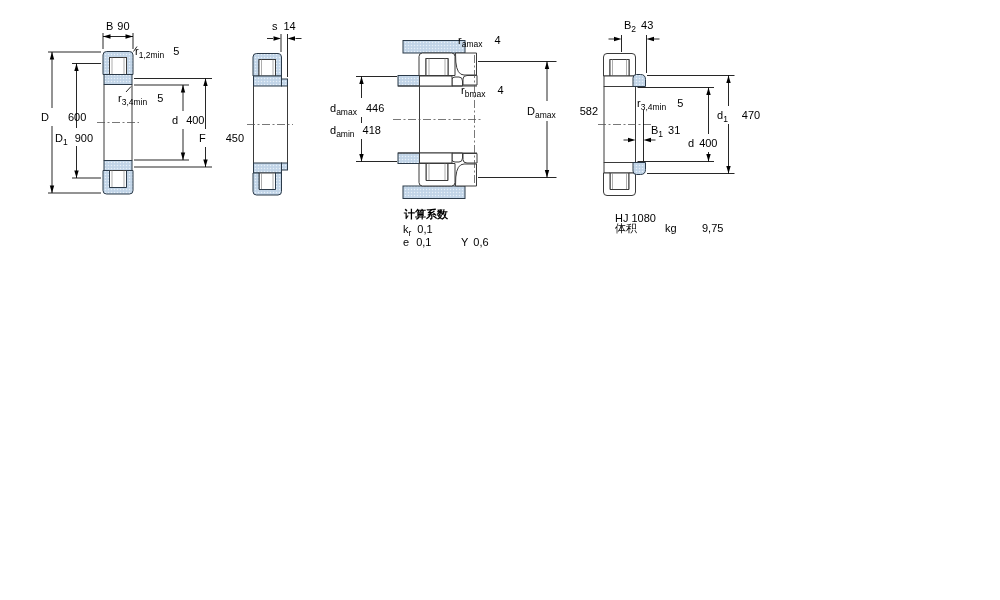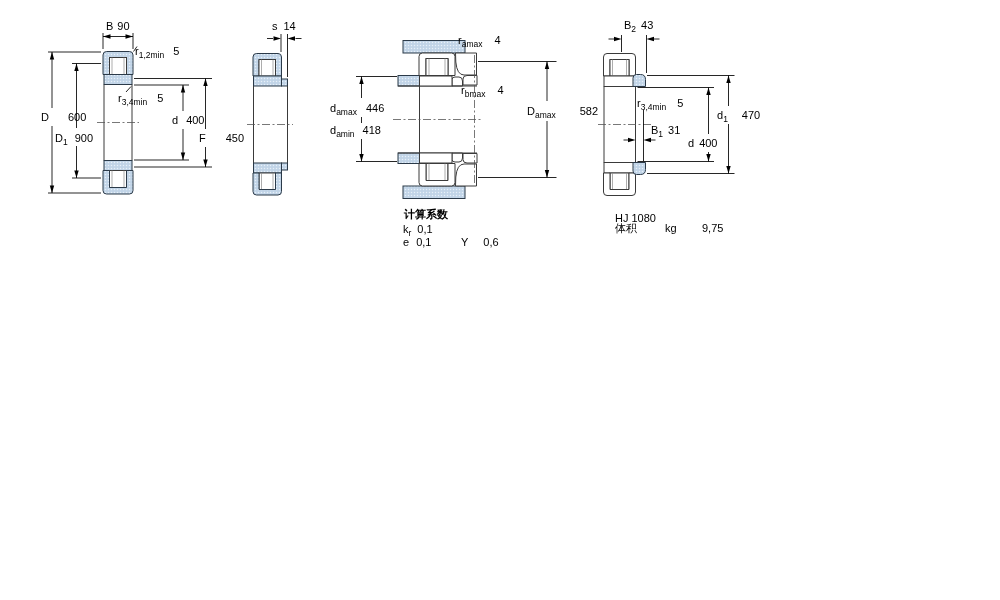--- a/index.html
+++ b/index.html
@@ -247,21 +247,21 @@
   <div class="lbl bold" style="left:404px;top:208px">
     <span>计算系数</span>
   </div>
   <div class="lbl" style="left:403px;top:223px">
     <span class="base">k</span><span class="sub">r</span><span class="val" style="margin-left:6px">0,1</span>
   </div>
   <div class="lbl" style="left:403px;top:236px">
     <span class="base">e</span><span class="val" style="margin-left:7px">0,1</span>
   </div>
   <div class="lbl" style="left:461px;top:236px">
-    <span class="base">Y</span><span class="val" style="margin-left:15px">0,6</span>
+    <span class="base">Y</span><span class="val" style="margin-left:5px">0,6</span>
   </div>
 
   <div class="lbl" style="left:624px;top:19px">
     <span class="base">B</span><span class="sub">2</span><span class="val" style="margin-left:5px">43</span>
   </div>
   <div class="lbl" style="left:637px;top:97px">
     <span class="base">r</span><span class="sub">3,4min</span><span class="val" style="margin-left:11px">5</span>
   </div>
   <div class="lbl" style="left:651px;top:124px">
     <span class="base">B</span><span class="sub">1</span><span class="val" style="margin-left:5px">31</span>

